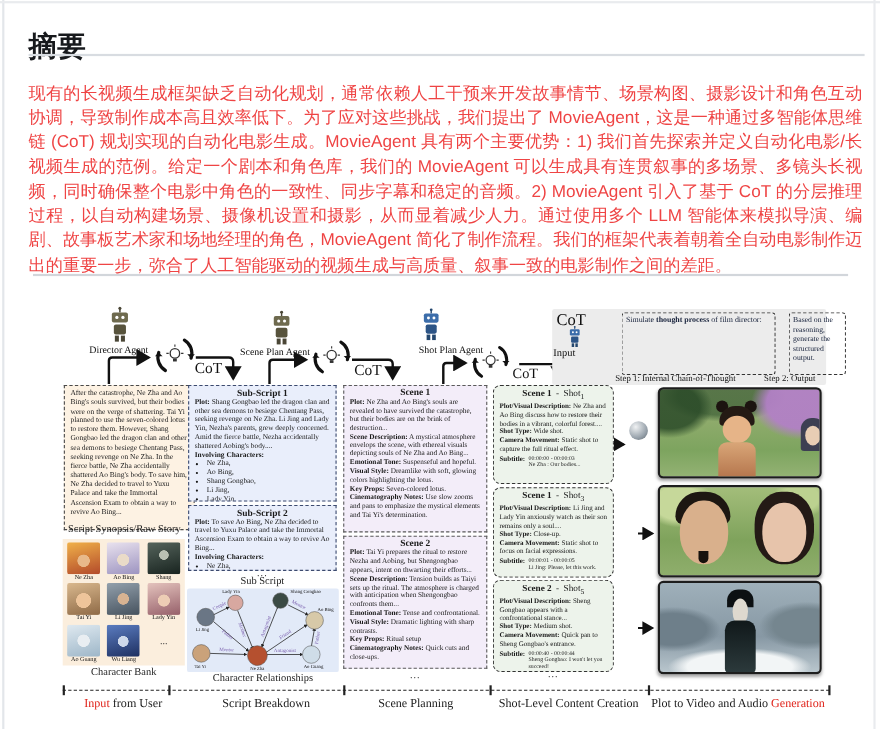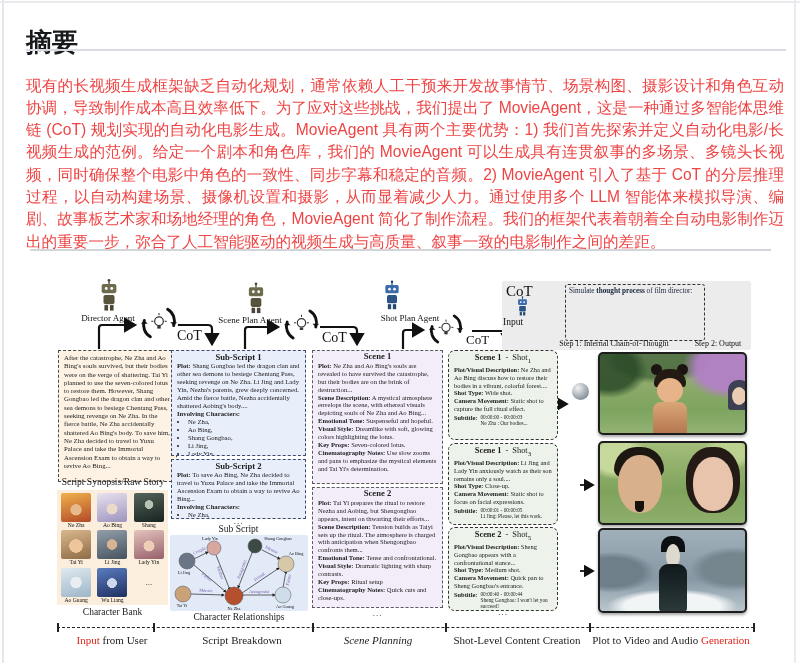--- a/index.html
+++ b/index.html
@@ -227,20 +227,21 @@
         <circle cx="9" cy="11" r="1.6" fill="#fff"></circle>
         <circle cx="15" cy="11" r="1.6" fill="#fff"></circle>
       <rect x="6" y="18" width="12" height="10" rx="2" fill="#2c5486"></rect>
       <rect x="7" y="29" width="4" height="6" fill="#24476e"></rect>
         <rect x="13" y="29" width="4" height="6" fill="#24476e"></rect>
     </svg>
     <div class="input">Input</div>
     <div class="cot-dashed cot-d1">
       <div class="pline"><span>Simulate </span><b>thought process</b><span> of film director:</span></div>
     </div>
+    <div class="cot-dashed cot-d2">Based on the reasoning, generate the structured output.</div>
     <div class="cot-cap" style="left:42px;top:58px;width:140px;">Step 1: Internal Chain-of-Thought</div>
     <div class="cot-cap" style="left:188px;top:58px;width:56px;">Step 2: Output</div>
   </div>
 
   <div class="abs synopsis-box">After the catastrophe, Ne Zha and Ao Bing's souls survived, but their bodies were on the verge of shattering. Tai Yi planned to use the seven-colored lotus to restore them. However, Shang Gongbao led the dragon clan and other sea demons to besiege Chentang Pass, seeking revenge on Ne Zha. In the fierce battle, Ne Zha accidentally shattered Ao Bing's body. To save him, Ne Zha decided to travel to Yuxu Palace and take the Immortal Ascension Exam to obtain a way to revive Ao Bing...</div>
   <div class="abs cap" style="left:53px;top:477px;width:120px;">Script Synopsis/Raw Story</div>
 
   <div class="abs bank-panel">
     <div class="char-cell">
         <div class="char-img" style="background: radial-gradient(circle at 50% 58%, rgb(232, 185, 138) 0px, rgb(232, 185, 138) 24%, rgba(0, 0, 0, 0) 26%), linear-gradient(165deg, rgb(240, 177, 74), rgb(179, 74, 42));"></div>
@@ -435,21 +436,21 @@
   <div class="abs sep-tick" style="left:445px;"></div>
   <div class="abs sep-tick" style="left:589px;"></div>
   <div class="abs sep-tick" style="left:753px;"></div>
 
   <div class="abs collab" style="left:52px;top:634px;width:120px;">
     <span style="color: rgb(224, 36, 27);">Input</span><span> from User</span>
   </div>
   <div class="abs collab" style="left:162px;top:634px;width:160px;">
     <span>Script Breakdown</span>
   </div>
-  <div class="abs collab" style="left:312px;top:634px;width:132px;font-style:italic;">
+  <div class="abs collab" style="left:312px;top:634px;width:132px;">
     <span>Scene Planning</span>
   </div>
   <div class="abs collab" style="left:445px;top:634px;width:144px;">
     <span>Shot-Level Content Creation</span>
   </div>
   <div class="abs collab" style="left:580px;top:634px;width:182px;">
     <span>Plot to Video and Audio </span><span style="color: rgb(224, 36, 27);">Generation</span>
   </div>
 </div>
 

